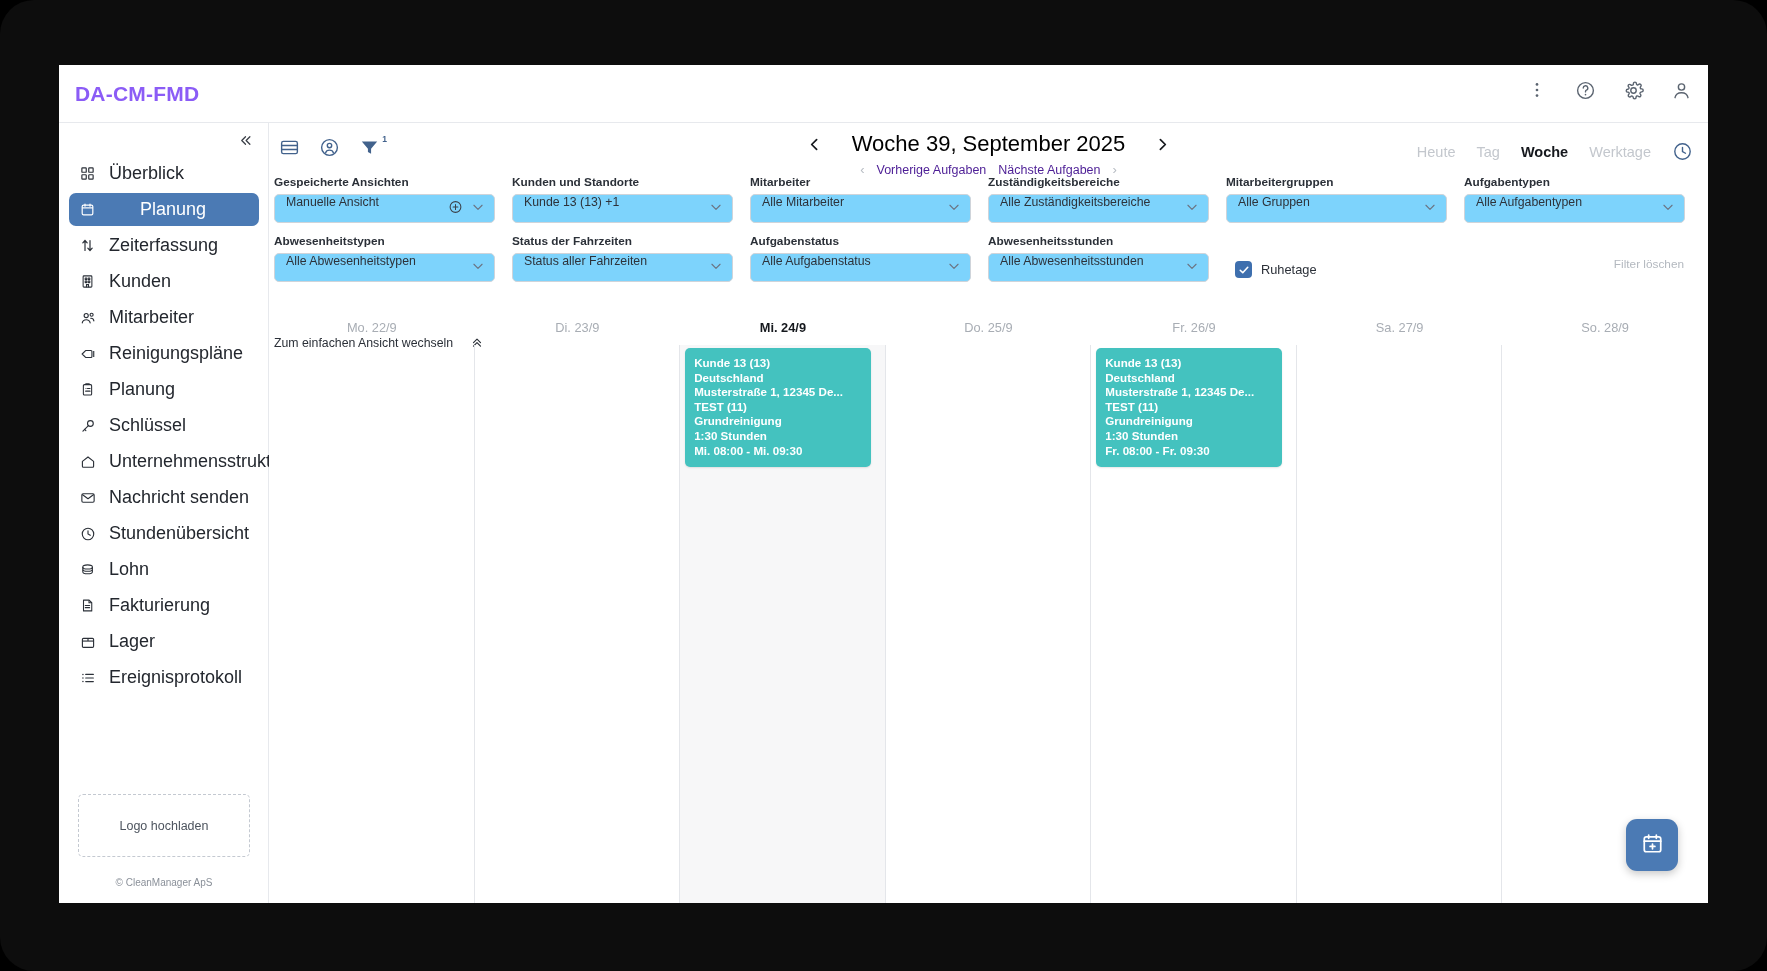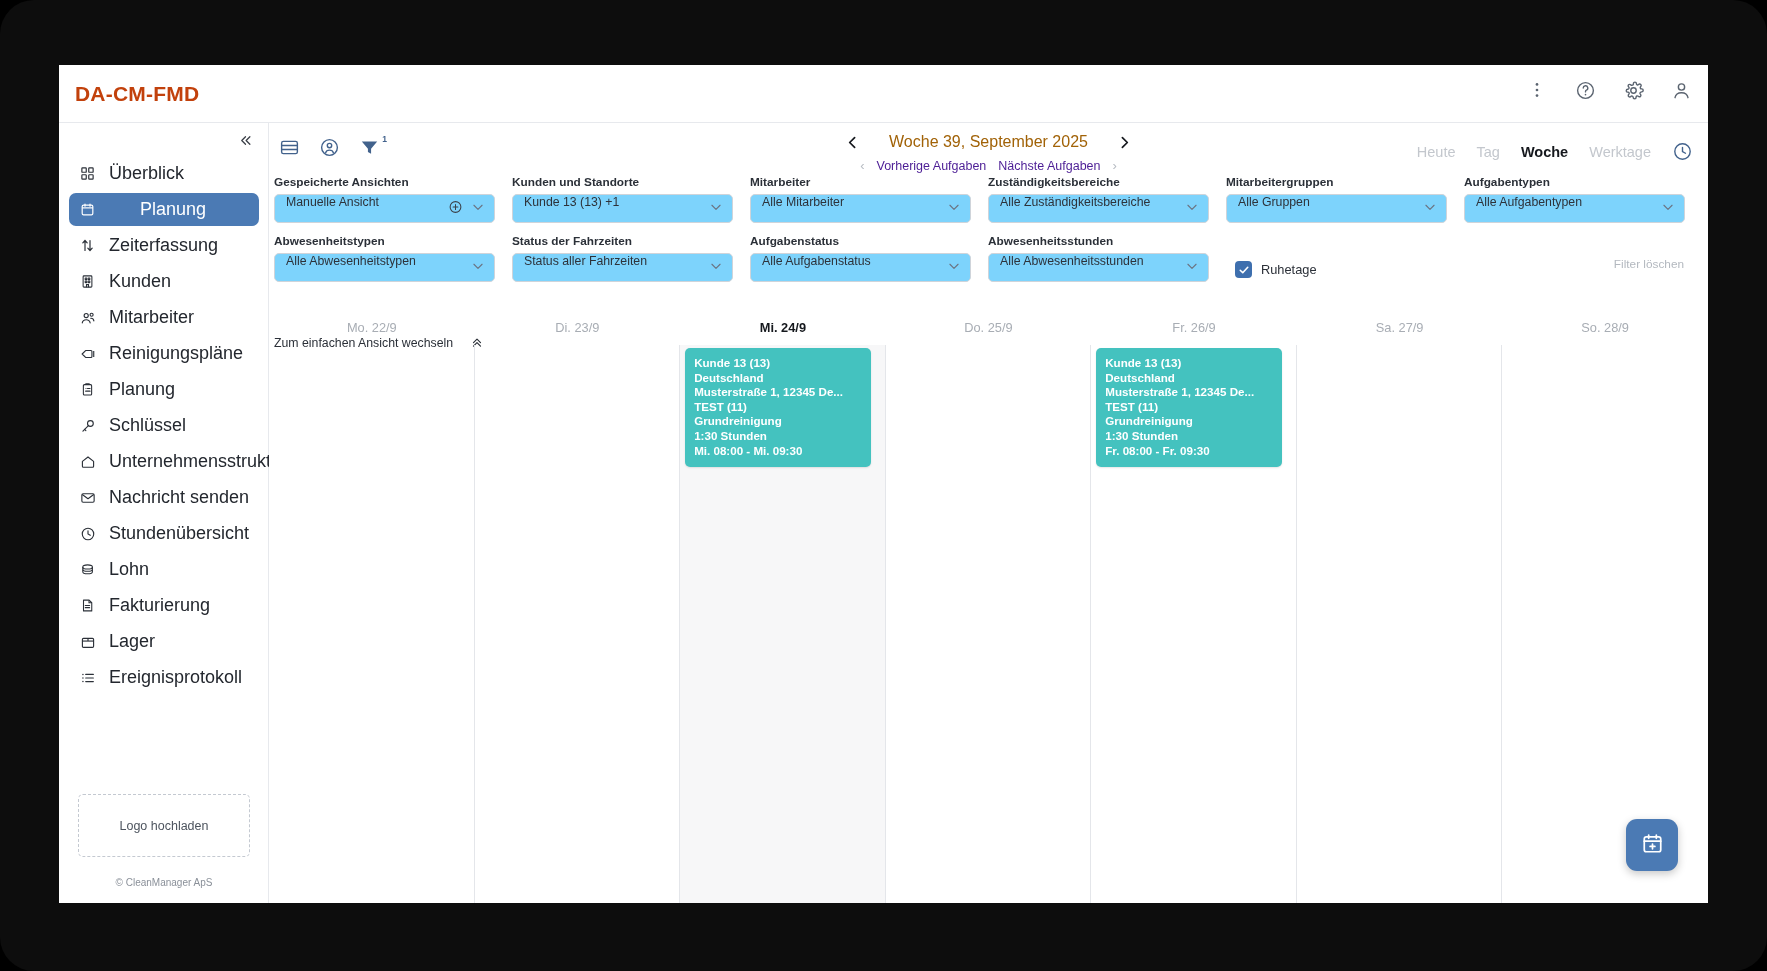--- a/index.html
+++ b/index.html
@@ -27,21 +27,21 @@
 
   
   #appbar {
     position:absolute; left:0; top:0; width:1649px; height:58px;
     background:#ffffff;
     border-bottom:1px solid #e7e9ed;
   }
   #app-title {
     position:absolute; left:16px; top:17px;
     font-size:21px; font-weight:bold; letter-spacing:.2px;
-    color:#c2410c;
+    color:#8b5cf6;
   }
   .appbar-icons { position:absolute; right:14px; top:12px; display:flex; align-items:center; gap:22px; }
   .appbar-icons .ibtn {
     width:26px; height:26px; display:flex; align-items:center; justify-content:center;
     color:#5b6470; cursor:pointer;
   }
   .appbar-icons svg { display:block; }
 
   
   #sidebar {
@@ -95,21 +95,21 @@
   #filter-badge {
     position:absolute; right:-6px; top:-3px;
     font-size:8.5px; font-weight:bold; color:#42628c;
   }
 
   #datenav {
     position:absolute; left:0; right:0; top:8px;
     display:flex; flex-direction:column; align-items:center;
   }
   #datenav-row1 { display:flex; align-items:center; gap:26px; }
-  #week-title { font-size:16px; color:#a16207; white-space:nowrap; }
+  #week-title { font-size:22px; color:#000000; white-space:nowrap; }
   .chev-btn {
     width:22px; height:22px; display:flex; align-items:center; justify-content:center;
     color:#15181d; font-size:19px; cursor:pointer; font-weight:bold;
     line-height:1;
   }
   #datenav-row2 { display:flex; align-items:center; gap:12px; margin-top:5px; }
   #datenav-row2 span { color:#4c1d95; font-size:12.5px; cursor:pointer; white-space:nowrap; }
   #datenav-row2 .smallchev { color:#b7bcc3; font-size:13px; }
 
   #viewmodes {

